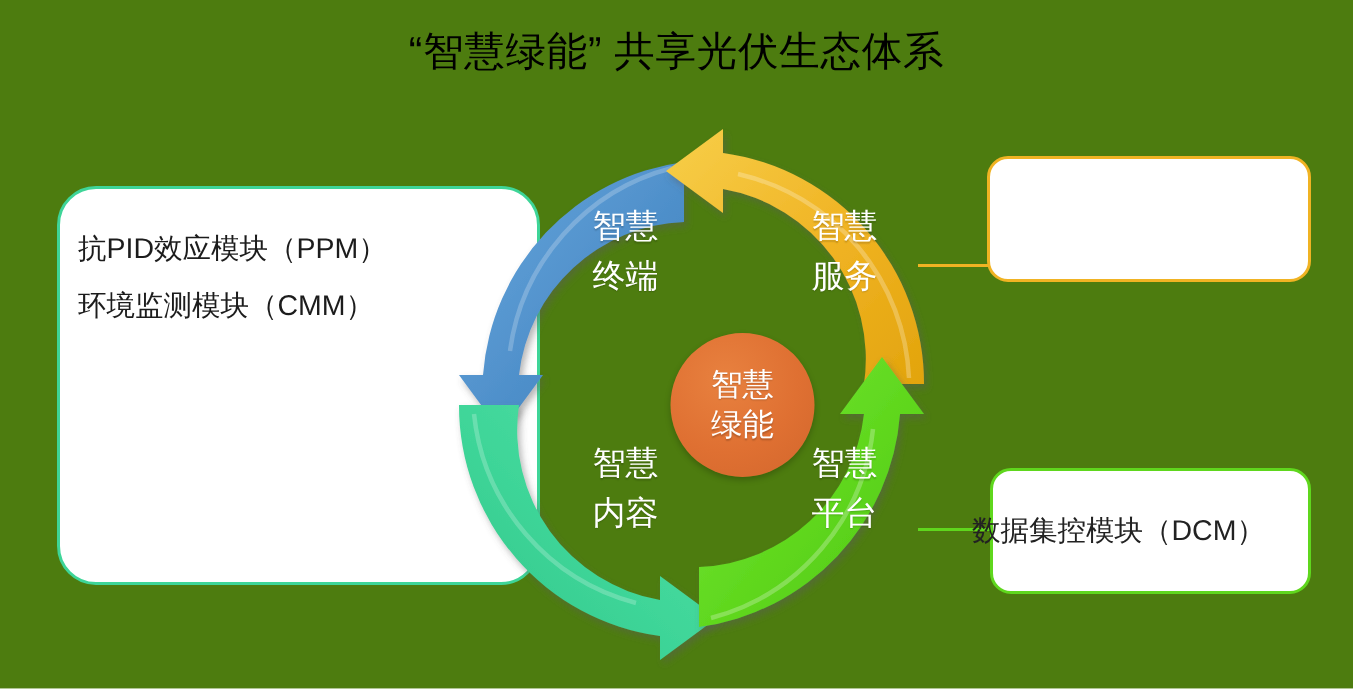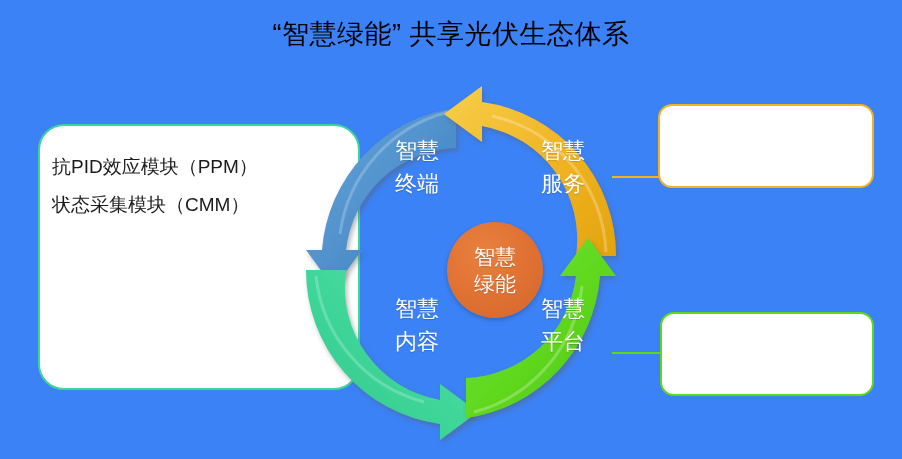--- a/index.html
+++ b/index.html
@@ -8,21 +8,21 @@
     background: #ffffff;
   }
   body {
     font-family: "Liberation Sans", "DejaVu Sans", sans-serif;
   }
   #stage {
     position: relative;
     width: 902px;
     height: 459px;
     overflow: hidden;
-    background: #3b82f6;
+    background: #4d7c0f;
   }
 
   
   .title {
     position: absolute;
     top: 16px;
     left: 0;
     width: 902px;
     text-align: center;
     font-size: 27px;
@@ -156,28 +156,29 @@
 </head>
 <body>
 
 <div id="stage">
 
   <div class="title">“智慧绿能” 共享光伏生态体系</div>
 
   <div class="callout" id="box-left"></div>
   <div id="left-list">
     <div class="row">抗PID效应模块（PPM）</div>
-    <div class="row">状态采集模块（CMM）</div>
+    <div class="row">环境监测模块（CMM）</div>
   </div>
 
   <div class="connector" id="conn-dam"></div>
   <div class="callout" id="box-dam"></div>
 
   <div class="connector" id="conn-dcm"></div>
   <div class="callout" id="box-dcm"></div>
+  <div class="callout-text" id="dcm-label">数据集控模块（DCM）</div>
 
   <svg id="ring" viewBox="0 0 330 382">
     <defs>
       <linearGradient id="gradBlue" x1="0" y1="0" x2="1" y2="1">
         <stop offset="0%" stop-color="#6aa8dd"></stop>
         <stop offset="55%" stop-color="#4e8fca"></stop>
         <stop offset="100%" stop-color="#3f7fb8"></stop>
       </linearGradient>
       <linearGradient id="gradYellow" x1="0" y1="0" x2="1" y2="1">
         <stop offset="0%" stop-color="#f7cf4a"></stop>

